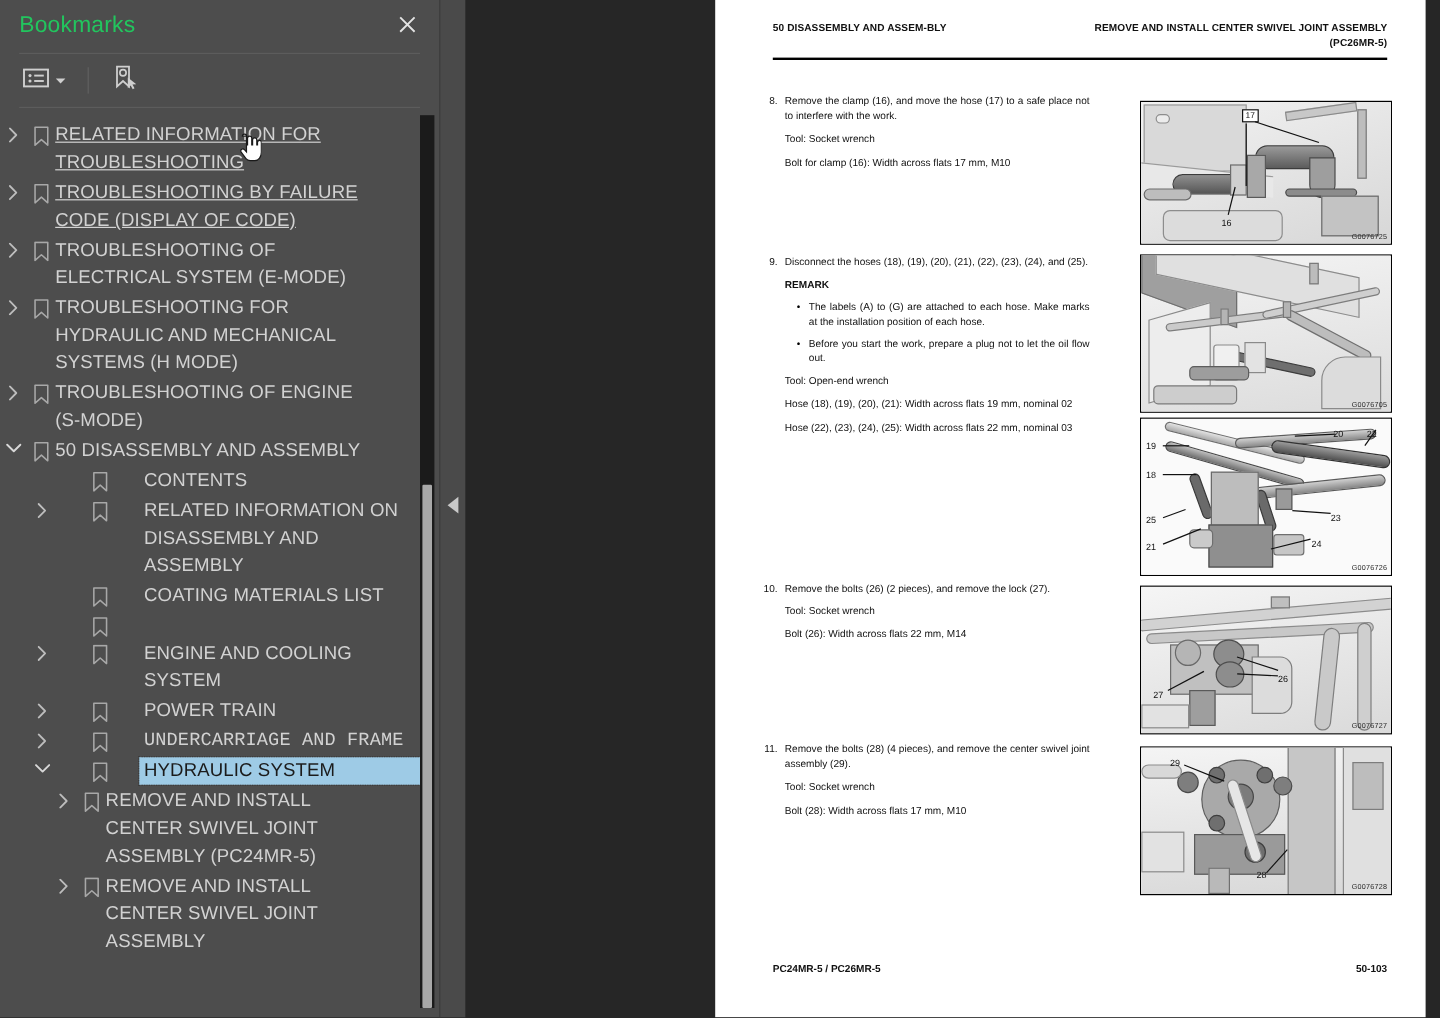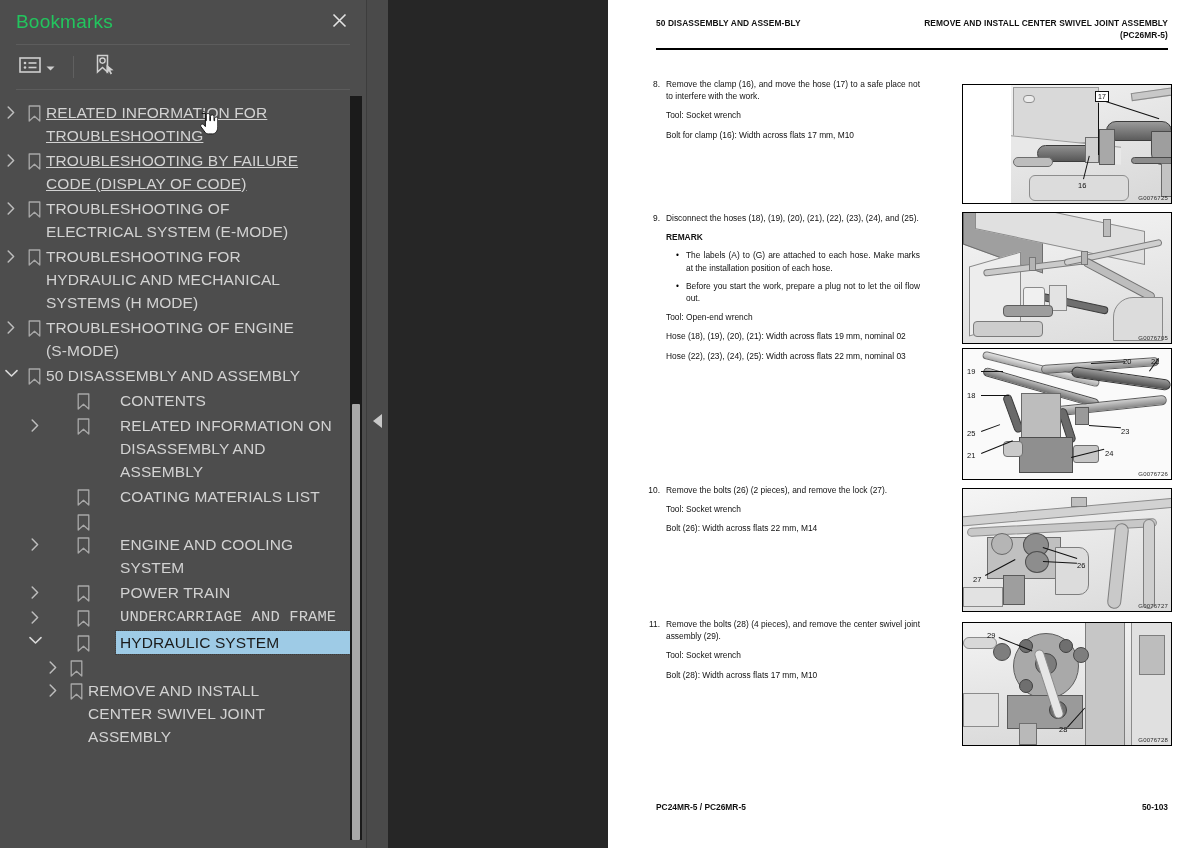--- a/index.html
+++ b/index.html
@@ -91,21 +91,21 @@
     border-bottom: 7px solid transparent;
     border-right: 9px solid #c9c9c9;
     cursor: pointer;
   }
 
   
   .viewer {
     flex: 1; height: 848px; background: #262626; position: relative; overflow: hidden;
   }
   .page {
-    position: absolute; left: 220px; top: 0;
+    position: absolute; left: 208px; top: 0;
     width: 592px; height: 848px; background: #ffffff;
   }
   .page-inner { position: relative; width: 100%; height: 100%; padding: 0; }
 
   
   .pg-head {
     position: absolute; left: 48px; right: 32px; top: 18px;
     display: flex; justify-content: space-between; align-items: flex-start;
   }
   .pg-head-l {
@@ -396,20 +396,21 @@
           <div class="twist">
             <svg width="8" height="13" viewBox="0 0 8 13">
               <path d="M1.2 1 L6.6 6.5 L1.2 12" fill="none" stroke="#bdbdbd" stroke-width="1.5" stroke-linecap="round" stroke-linejoin="round"></path>
             </svg>
           </div>
           <div class="bmk">
             <svg width="13" height="17" viewBox="0 0 13 17">
               <path d="M1.2 1 L11.8 1 L11.8 16 L6.5 11.3 L1.2 16 Z" fill="none" stroke="#a8a8a8" stroke-width="1.3" stroke-linejoin="round"></path>
             </svg>
           </div>
+          <div class="tlabel" style="width: 240px;">REMOVE AND INSTALL CENTER SWIVEL JOINT ASSEMBLY (PC24MR-5)</div>
         </div>
         <div class="tnode ind2">
           <div class="twist">
             <svg width="8" height="13" viewBox="0 0 8 13">
               <path d="M1.2 1 L6.6 6.5 L1.2 12" fill="none" stroke="#bdbdbd" stroke-width="1.5" stroke-linecap="round" stroke-linejoin="round"></path>
             </svg>
           </div>
           <div class="bmk">
             <svg width="13" height="17" viewBox="0 0 13 17">
               <path d="M1.2 1 L11.8 1 L11.8 16 L6.5 11.3 L1.2 16 Z" fill="none" stroke="#a8a8a8" stroke-width="1.3" stroke-linejoin="round"></path>
@@ -451,21 +452,21 @@
           <div class="step-txt">
             <div class="step-num">8.</div>
             <div class="step-inner">
               <div class="s-line s-just">Remove the clamp (16), and move the hose (17) to a safe place not to interfere with the work.</div>
               <div class="s-line s-gap">Tool: Socket wrench</div>
               <div class="s-line s-gap">Bolt for clamp (16): Width across flats 17 mm, M10</div>
             </div>
           </div>
         </div>
 
-        <div class="figbox" style="top:84px;right:28px;width:210px;height:120px;padding-left:48px;">
+        <div class="figbox" style="top:84px;right:28px;width:210px;height:120px;">
           <div class="fig">
             <div class="shape" style="left:0;top:0;width:100%;height:100%;background:linear-gradient(160deg,#f2f2f2,#d7d7d7);"></div>
             <div class="shape" style="left:2px;top:2px;width:86px;height:56px;background:#d9d9d9;border:1px solid #9b9b9b;"></div>
             <div class="shape" style="left:12px;top:10px;width:12px;height:8px;border:1px solid #8d8d8d;border-radius:6px;background:#ececec;"></div>
             <div class="shape" style="left:0;top:56px;width:110px;height:18px;background:#e8e8e8;border-top:1px solid #9b9b9b;transform:skewY(6deg);"></div>
             <div class="hose" style="left:26px;top:60px;width:70px;height:17px;background:linear-gradient(#8f8f8f,#575757);border:1px solid #3c3c3c;"></div>
             <div class="hose" style="left:95px;top:36px;width:66px;height:20px;background:linear-gradient(#9a9a9a,#5c5c5c);border:1px solid #3c3c3c;border-radius:30px 30px 0 30px;"></div>
             <div class="shape" style="left:88px;top:44px;width:16px;height:36px;background:#a8a8a8;border:1px solid #5a5a5a;"></div>
             <div class="shape" style="left:74px;top:52px;width:14px;height:26px;background:#cfcfcf;border:1px solid #6c6c6c;"></div>
             <div class="hose" style="left:140px;top:46px;width:22px;height:34px;background:#9e9e9e;border:1px solid #4a4a4a;border-radius:0 0 18px 18px;"></div>

